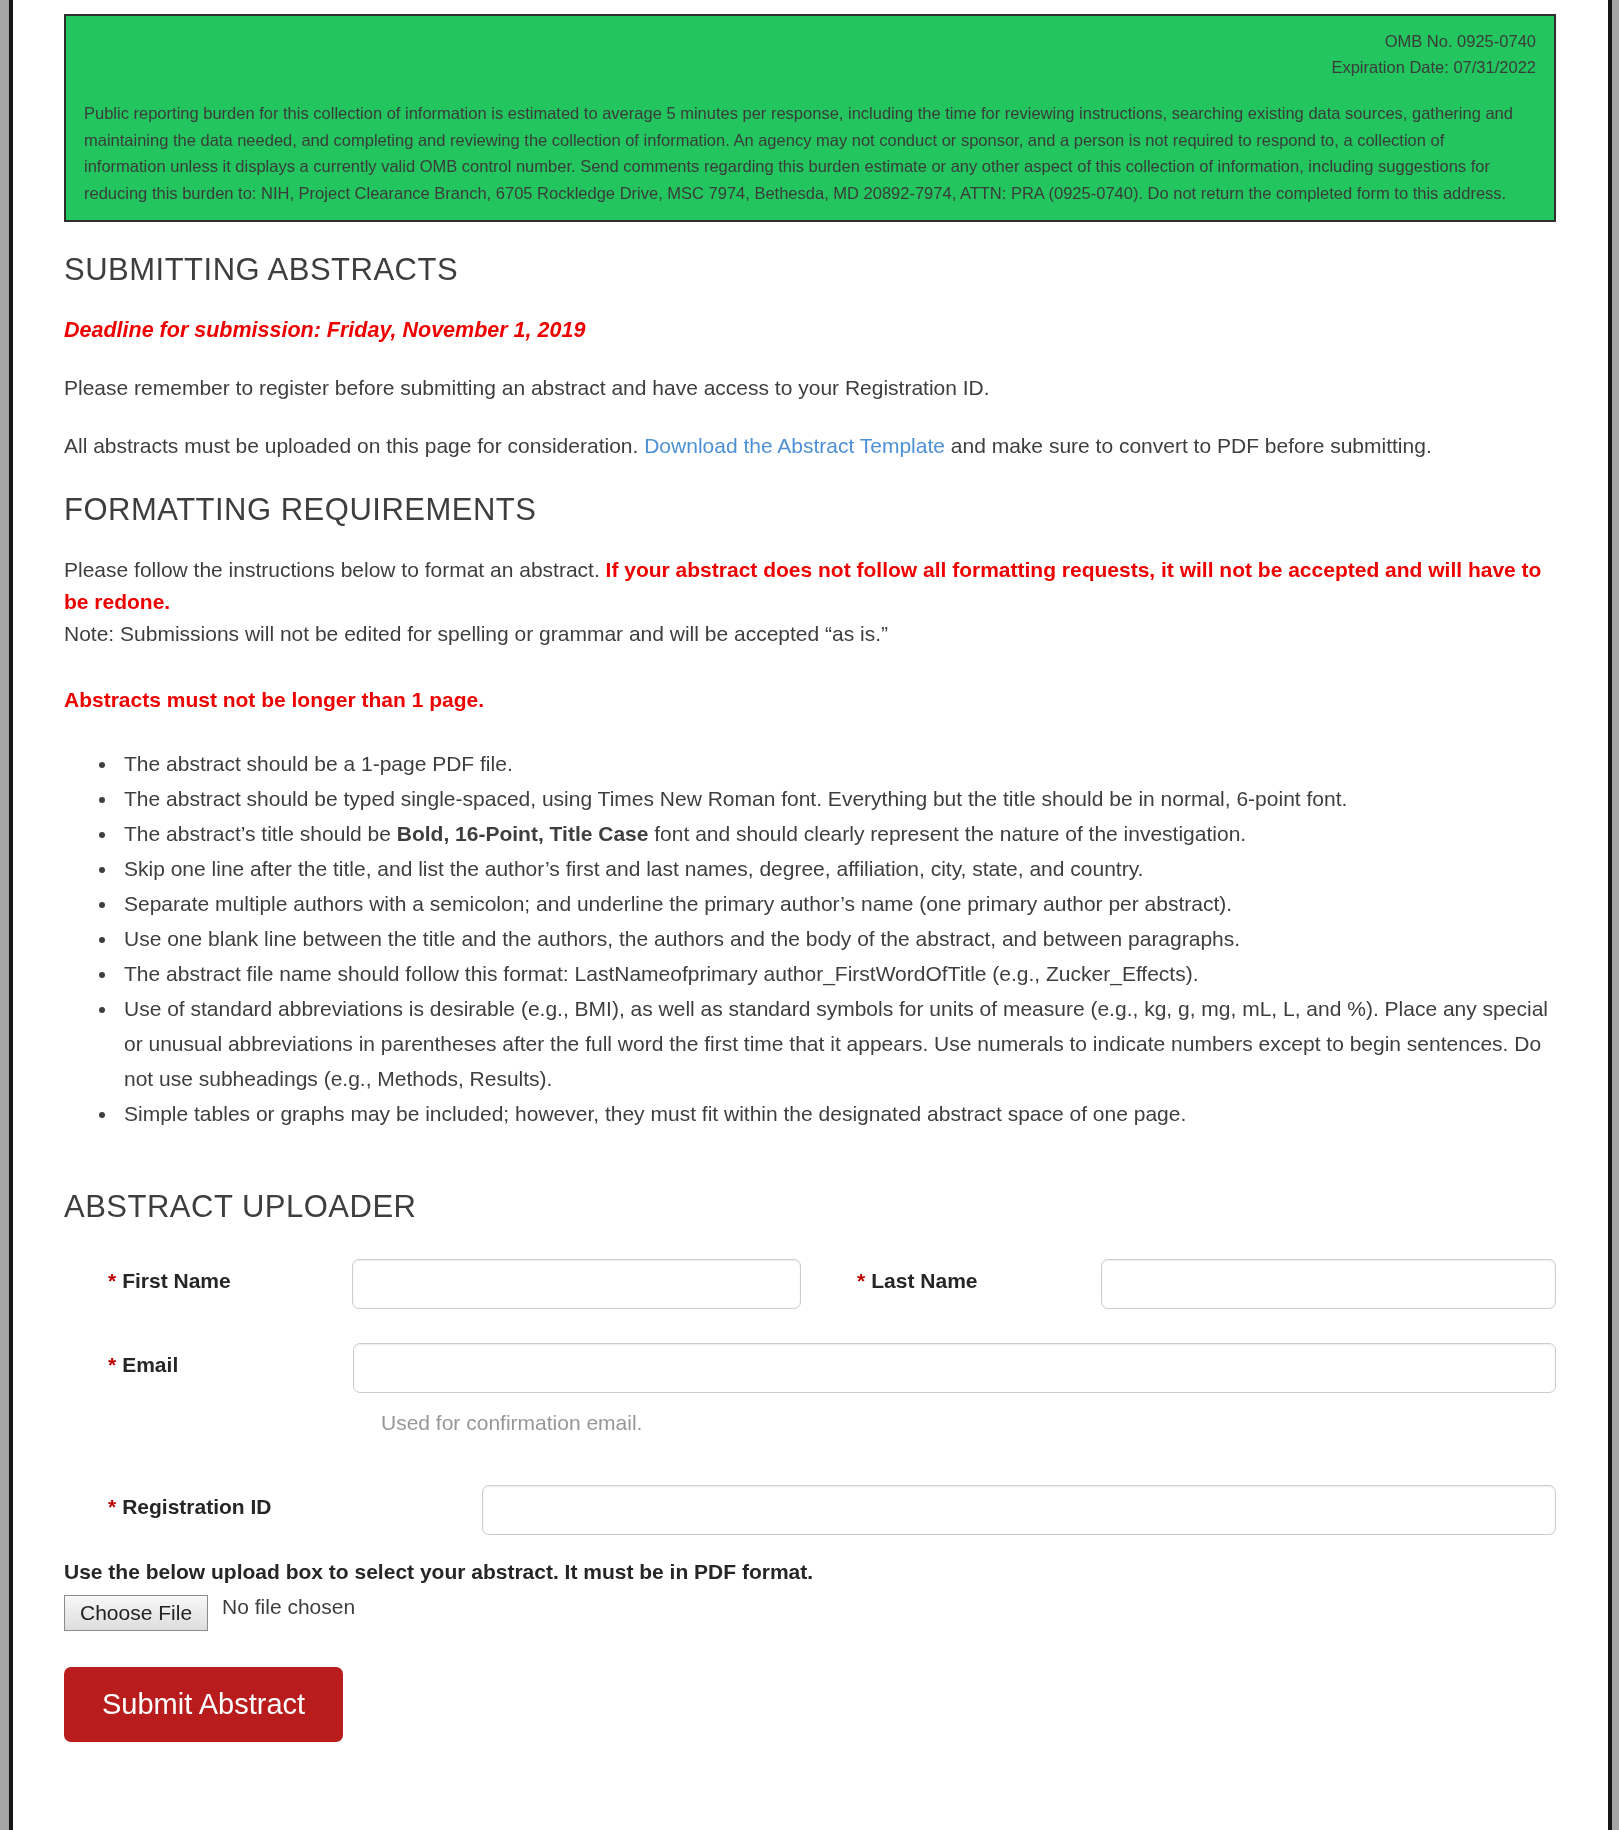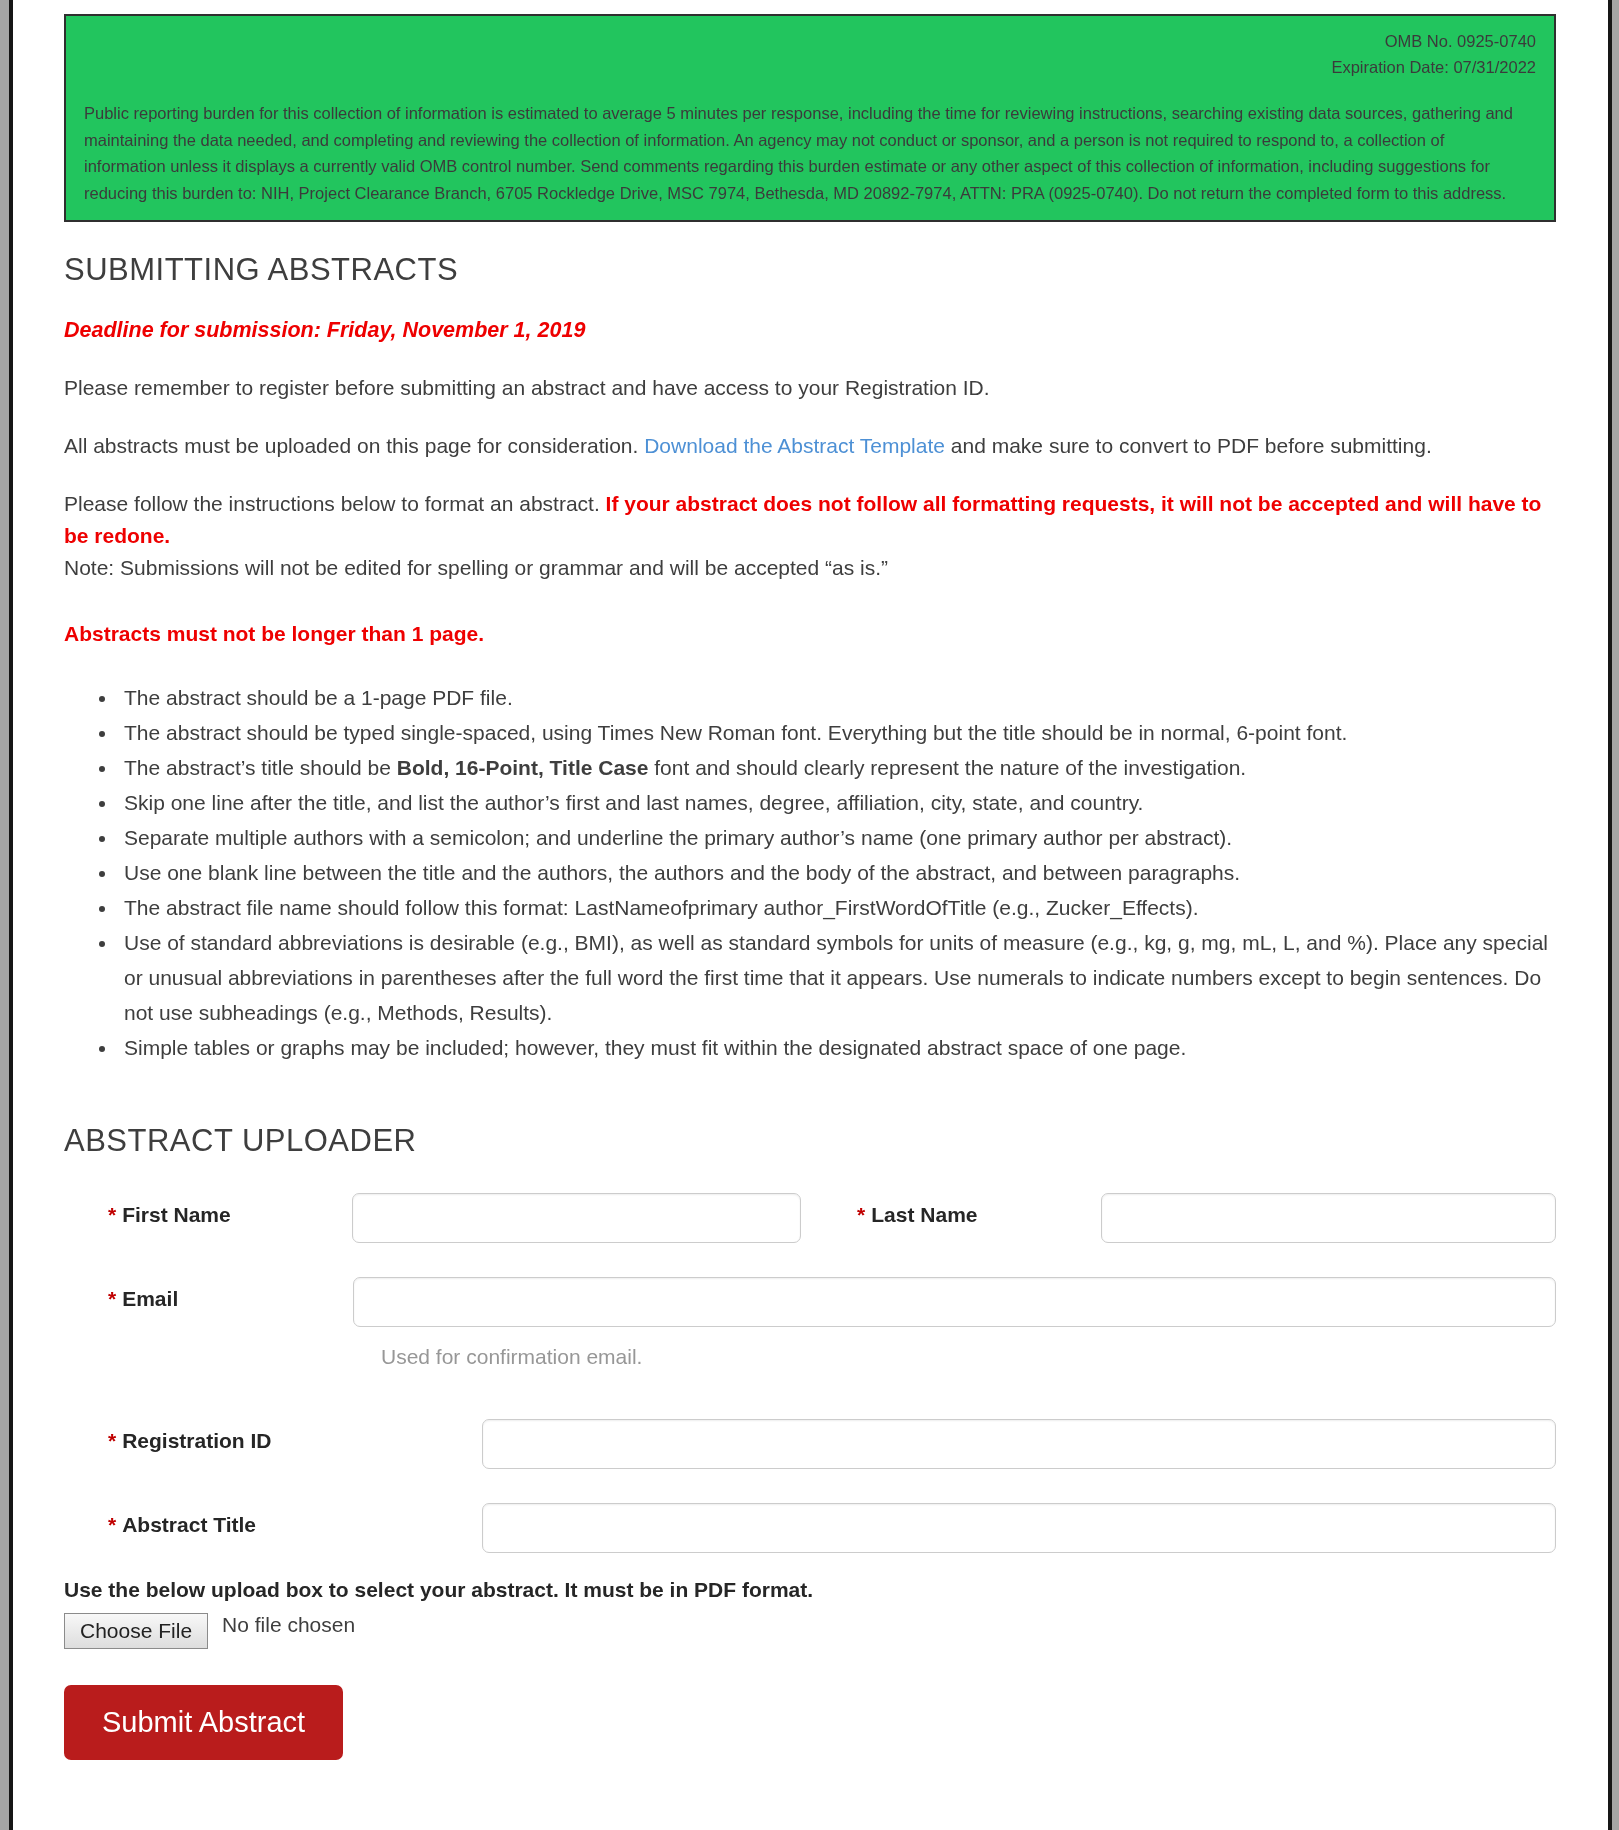--- a/index.html
+++ b/index.html
@@ -141,20 +141,21 @@
       <div class="omb-burden">Public reporting burden for this collection of information is estimated to average 5 minutes per response, including the time for reviewing instructions, searching existing data sources, gathering and maintaining the data needed, and completing and reviewing the collection of information. An agency may not conduct or sponsor, and a person is not required to respond to, a collection of information unless it displays a currently valid OMB control number. Send comments regarding this burden estimate or any other aspect of this collection of information, including suggestions for reducing this burden to: NIH, Project Clearance Branch, 6705 Rockledge Drive, MSC 7974, Bethesda, MD 20892-7974, ATTN: PRA (0925-0740). Do not return the completed form to this address.</div>
     </div>
 
     
     <h2>SUBMITTING ABSTRACTS</h2>
     <p class="red-bold-italic deadline">Deadline for submission: Friday, November 1, 2019</p>
     <p>Please remember to register before submitting an abstract and have access to your Registration ID.</p>
     <p><span>All abstracts must be uploaded on this page for consideration. </span><a class="link">Download the Abstract Template</a><span> and make sure to convert to PDF before submitting.</span></p>
 
     
+    <h2>FORMATTING REQUIREMENTS</h2>
     <p><span>Please follow the instructions below to format an abstract. </span><span class="red-bold">If your abstract does not follow all formatting requests, it will not be accepted and will have to be redone.</span><br>
     <span>Note: Submissions will not be edited for spelling or grammar and will be accepted “as is.”</span></p>
     <p class="red-bold" style="margin-top:34px;">Abstracts must not be longer than 1 page.</p>
 
     <ul class="rules">
       <li>The abstract should be a 1-page PDF file.</li>
       <li>The abstract should be typed single-spaced, using Times New Roman font. Everything but the title should be in normal, 6-point font.</li>
       <li><span>The abstract’s title should be </span><b>Bold, 16-Point, Title Case</b><span> font and should clearly represent the nature of the investigation.</span></li>
       <li>Skip one line after the title, and list the author’s first and last names, degree, affiliation, city, state, and country.</li>
       <li>Separate multiple authors with a semicolon; and underline the primary author’s name (one primary author per abstract).</li>
@@ -179,24 +180,20 @@
       <div class="flabel col-label-1"><span class="req">*</span><span>Email</span></div>
       <input class="tinput w-email" type="text" style="">
     </div>
     <div class="help-text">Used for confirmation email.</div>
 
     <div class="form-row" style="margin-top:50px;">
       <div class="flabel col-label-wide"><span class="req">*</span><span>Registration ID</span></div>
       <input class="tinput w-wide" type="text" style="">
     </div>
 
-    <div class="form-row">
-      <div class="flabel col-label-wide"><span class="req">*</span><span>Abstract Title</span></div>
-      <input class="tinput w-wide" type="text" style="">
-    </div>
 
     <div class="upload-instruction">Use the below upload box to select your abstract. It must be in PDF format.</div>
 
     <div class="file-row">
       <button class="choose-file-btn">Choose File</button>
       <span class="no-file">No file chosen</span>
     </div>
 
     <button class="submit-btn">Submit Abstract</button>
 

